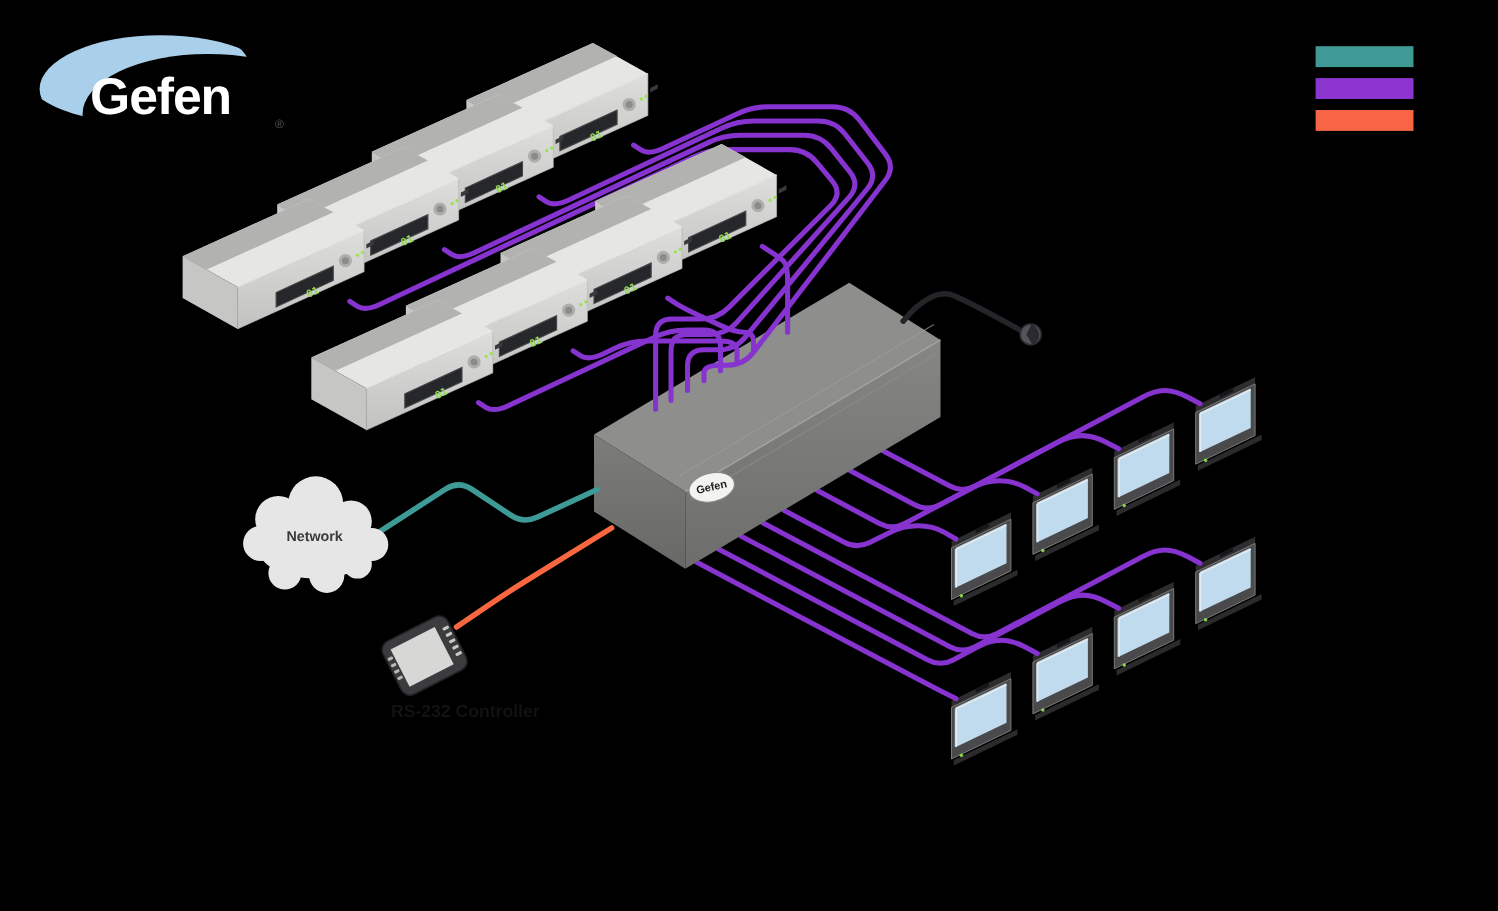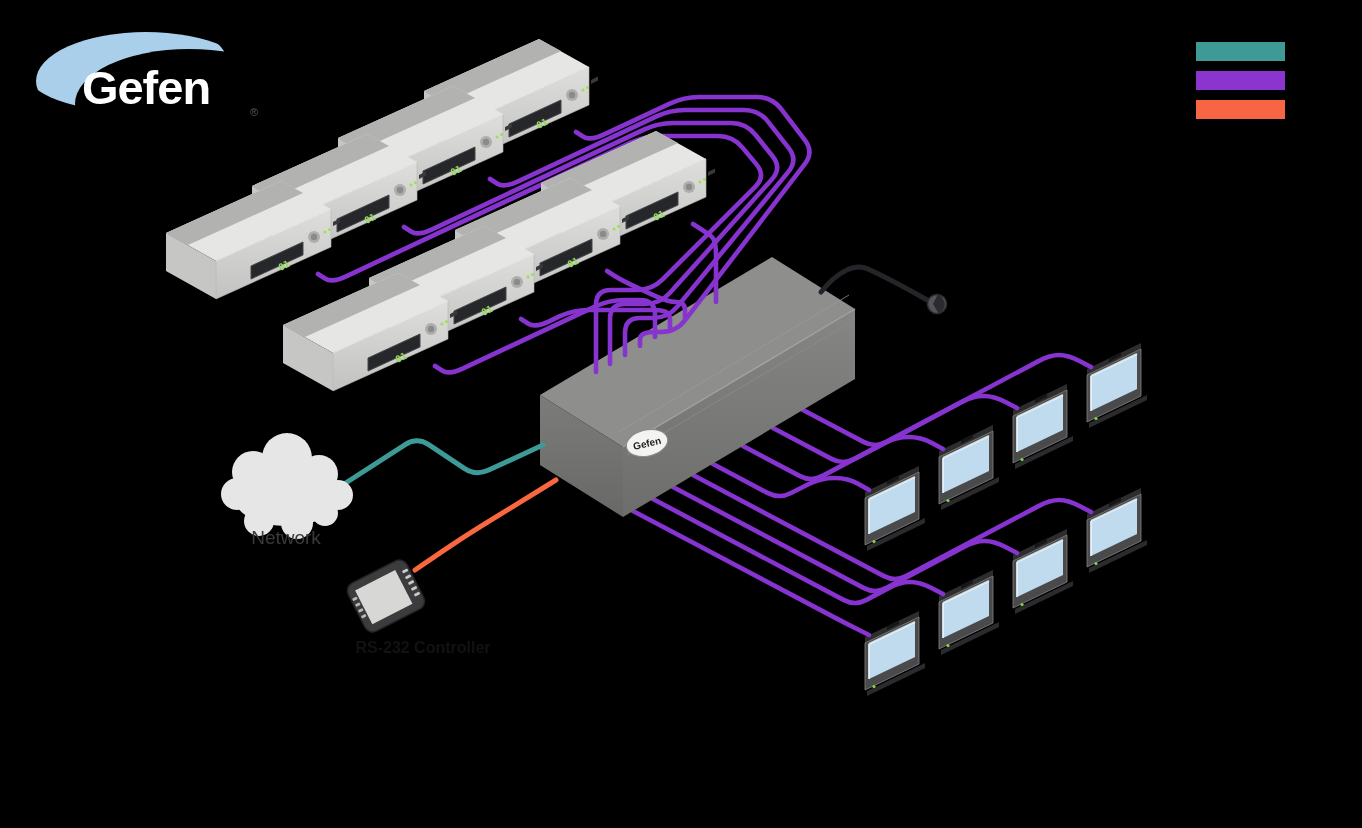--- a/index.html
+++ b/index.html
@@ -1,20 +1,20 @@
 <!DOCTYPE html>
 <html><head>
 <meta charset="utf-8">
 <style>
   html,body{margin:0;padding:0;background:#000;}
   #stage{position:relative;width:1362px;height:828px;background:#000;overflow:hidden;
          font-family:"Liberation Sans",sans-serif;}
   #scene{position:absolute;left:0;top:0;}
   .label{position:absolute;text-align:center;pointer-events:none;}
-  #network-label{left:231px;top:480px;width:110px;font-size:19px;color:#3a3a3a;font-weight:400;margin-top:47px;}
+  #network-label{left:231px;top:480px;width:110px;font-size:13px;color:#3a3a3a;font-weight:700;}
   #controller-label{left:348px;top:639px;width:150px;font-size:16px;color:#121212;font-weight:600;}
 </style>
 </head>
 <body>
 
 <div id="stage">
   <svg id="scene" width="1362" height="828" viewBox="0 0 1362 828">
       <defs>
         <linearGradient id="srcFront" x1="0" y1="0" x2="0" y2="1">
           <stop offset="0" stop-color="#dededc"></stop>

